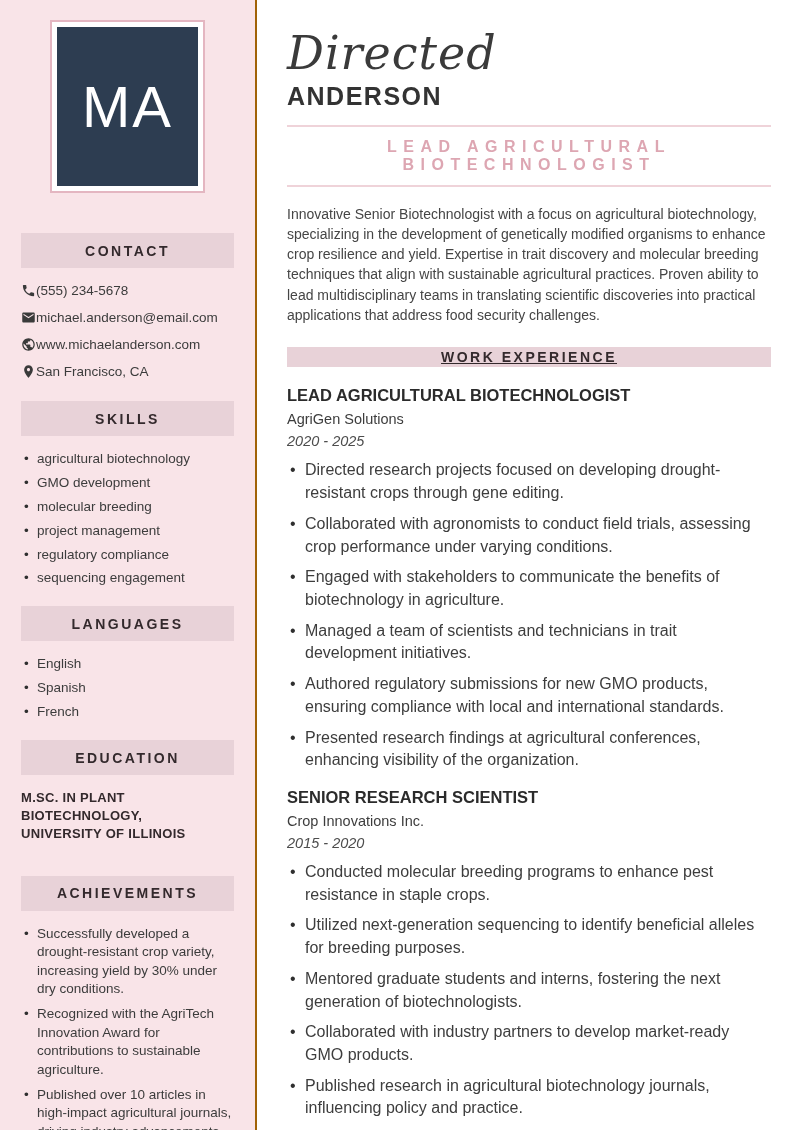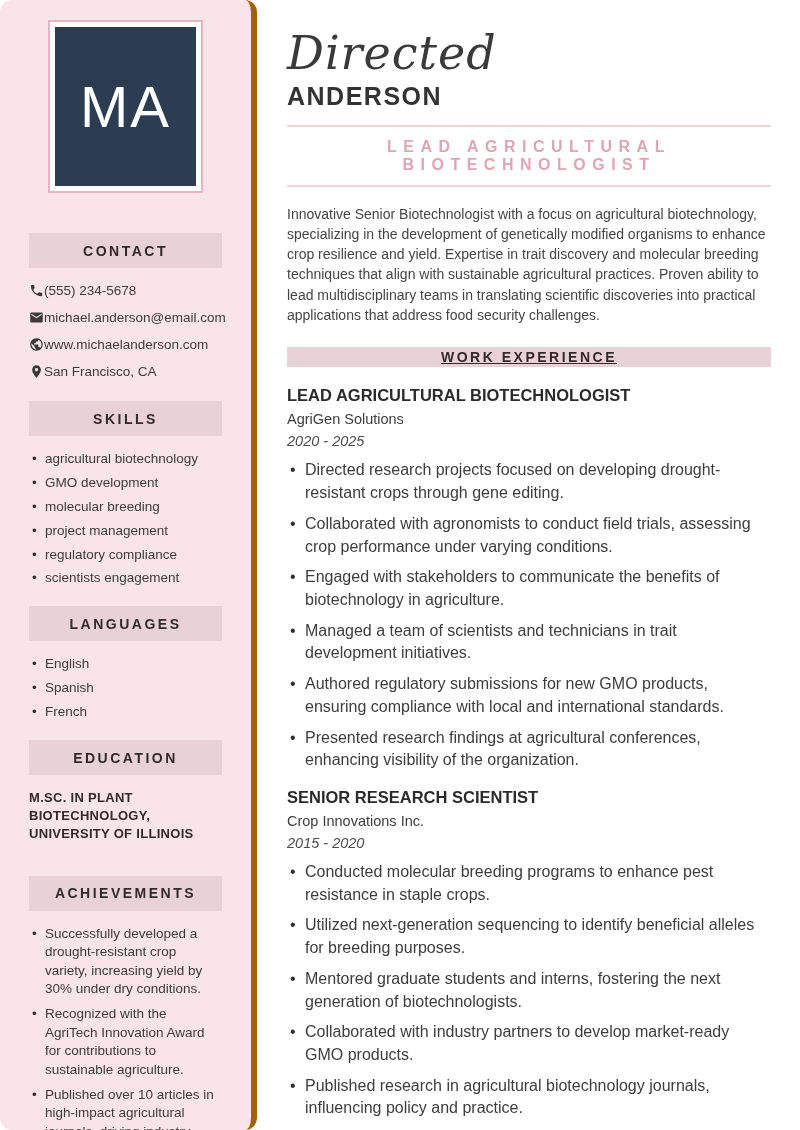--- a/index.html
+++ b/index.html
@@ -10,23 +10,22 @@
     color:#3d3d3d;
     position:relative;
     overflow:hidden;
   }
 
   
   .sidebar {
     position:absolute; left:0; top:0;
     width:257px; height:1130px;
     background:#f9e4e8;
-    border-right:6px solid #a16207;
-    padding:0 29px;
-    border-radius:12px;
+    border-right:2px solid #a16207;
+    padding:0 21px;
   }
   .photo-frame {
     width:155px; height:173px;
     margin:20px auto 0;
     background:#ffffff;
     border:2px solid #e4b6c1;
     padding:5px;
   }
   .photo-inner {
     width:100%; height:100%;
@@ -173,21 +172,21 @@
   <div class="band skills-band">
     <span>SKILLS</span>
   </div>
   <ul class="side-list">
 
   <li>agricultural biotechnology</li>
       <li>GMO development</li>
       <li>molecular breeding</li>
       <li>project management</li>
       <li>regulatory compliance</li>
-      <li>scientists engagement</li>
+      <li>sequencing engagement</li>
     </ul>
 
   <div class="band languages-band">
     <span>LANGUAGES</span>
   </div>
   <ul class="side-list">
 
   <li>English</li>
       <li>Spanish</li>
       <li>French</li>

